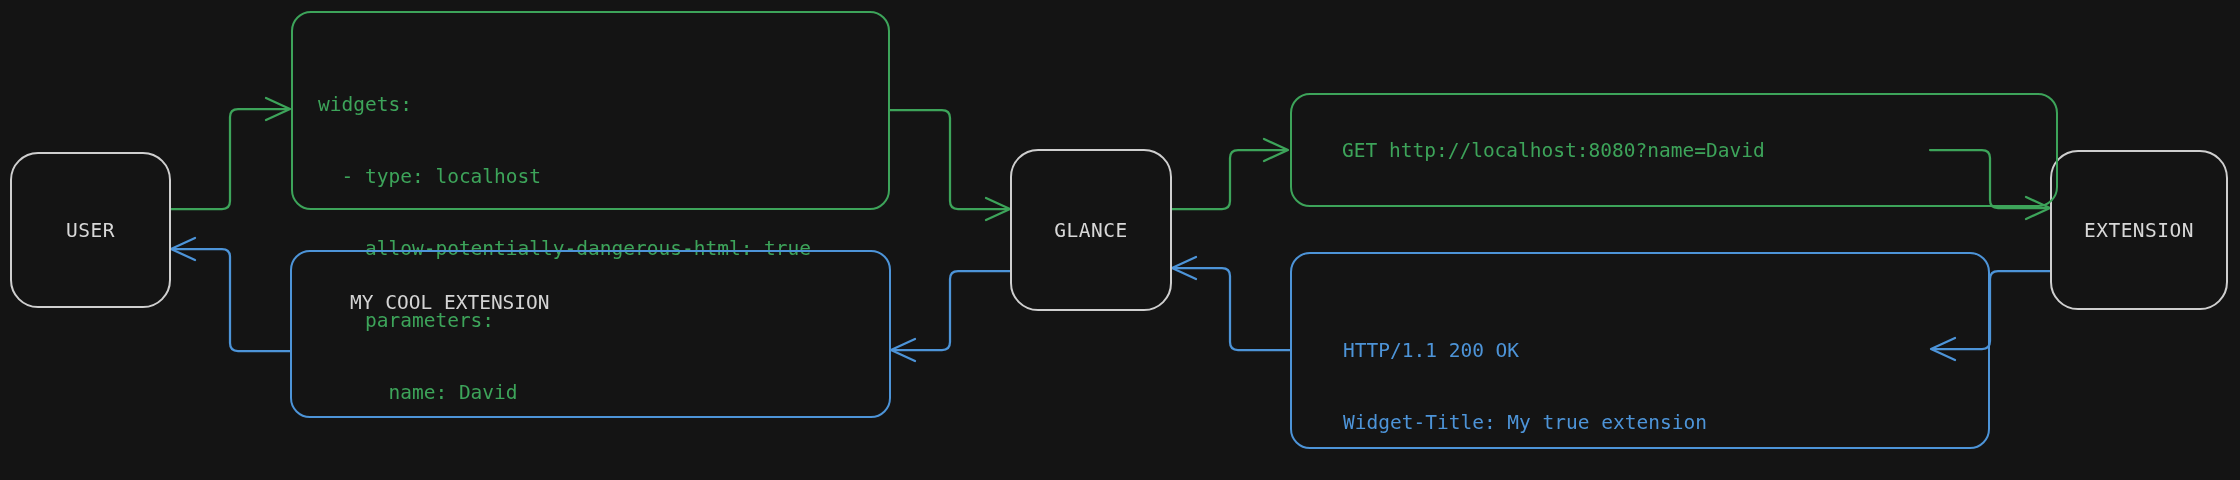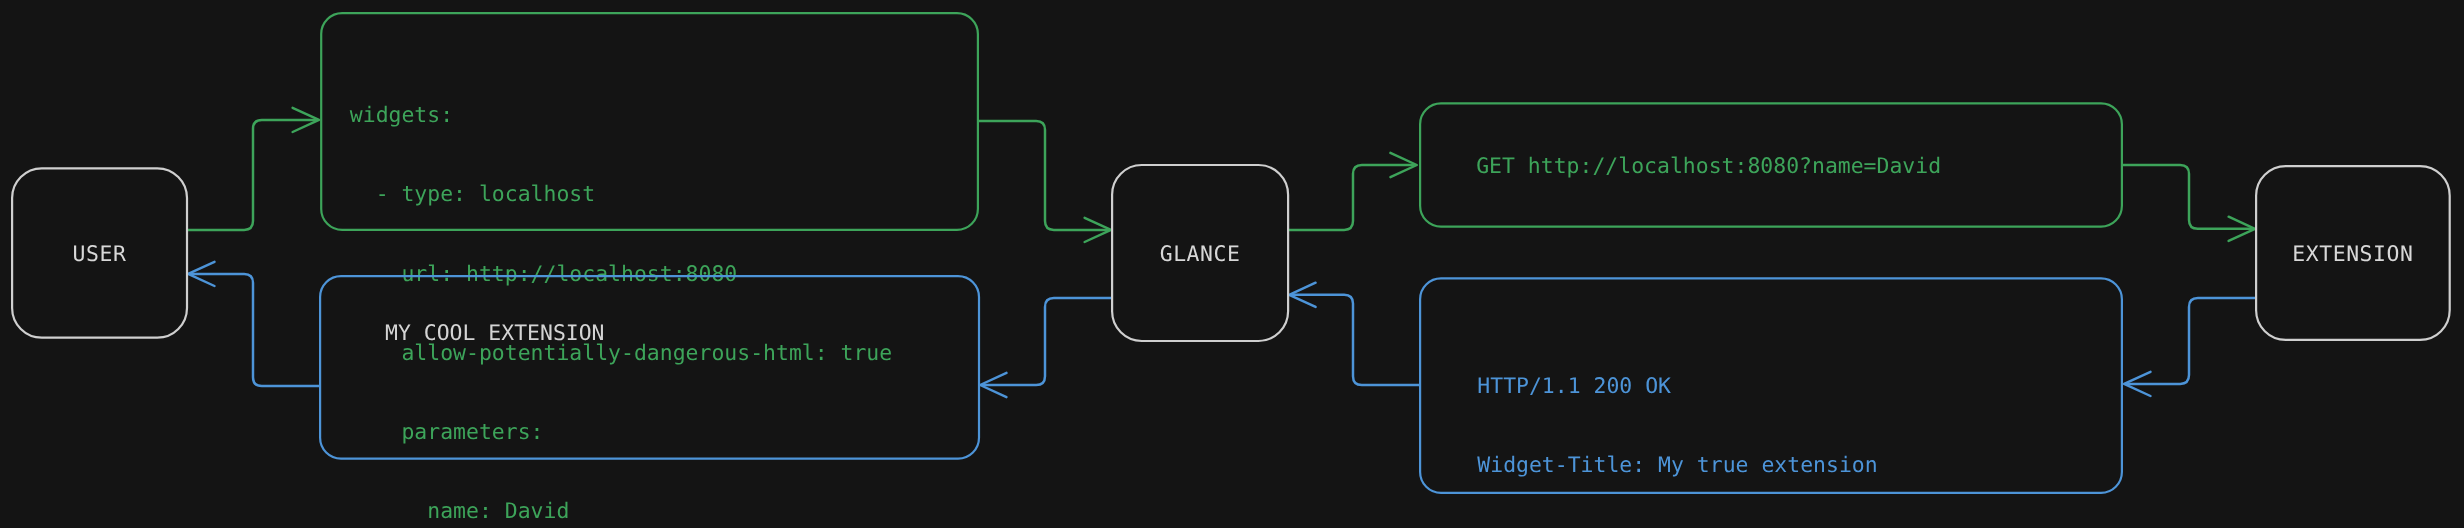--- a/index.html
+++ b/index.html
@@ -100,32 +100,31 @@
   </div>
 
   <div class="node" style="left:2050px; top:150px; width:178px; height:160px;">
     <span>EXTENSION</span>
   </div>
 
   <div class="bigbox green" style="left:291px; top:11px; width:599px; height:199px;">
     <div class="code green-t" style="left:25px; top:32px;">
       <div>widgets:</div>
       <div>  - type: localhost</div>
-      <div>    url: http://localhost:8080</div>
       <div>    allow-potentially-dangerous-html: true</div>
       <div>    parameters:</div>
       <div>      name: David</div>
     </div>
   </div>
 
-  <div class="bigbox green" style="left:1290px; top:93px; width:640px; height:114px;padding-left:44px;">
+  <div class="bigbox green" style="left:1290px; top:93px; width:768px; height:114px;padding-left:44px;">
     <div class="code green-t" style="left:50px; top:44px;">GET http://localhost:8080?name=David</div>
   </div>
 
-  <div class="bigbox blue" style="left:1290px; top:252px; width:640px; height:197px;">
+  <div class="bigbox blue" style="left:1290px; top:252px; width:700px; height:197px;">
     <div class="code blue-t" style="left:51px; top:37px;">
       <div>HTTP/1.1 200 OK</div>
       <div>Widget-Title: My true extension</div>
       
       
       
     </div>
   </div>
 
   <div class="bigbox blue" style="left:290px; top:250px; width:601px; height:168px;">

